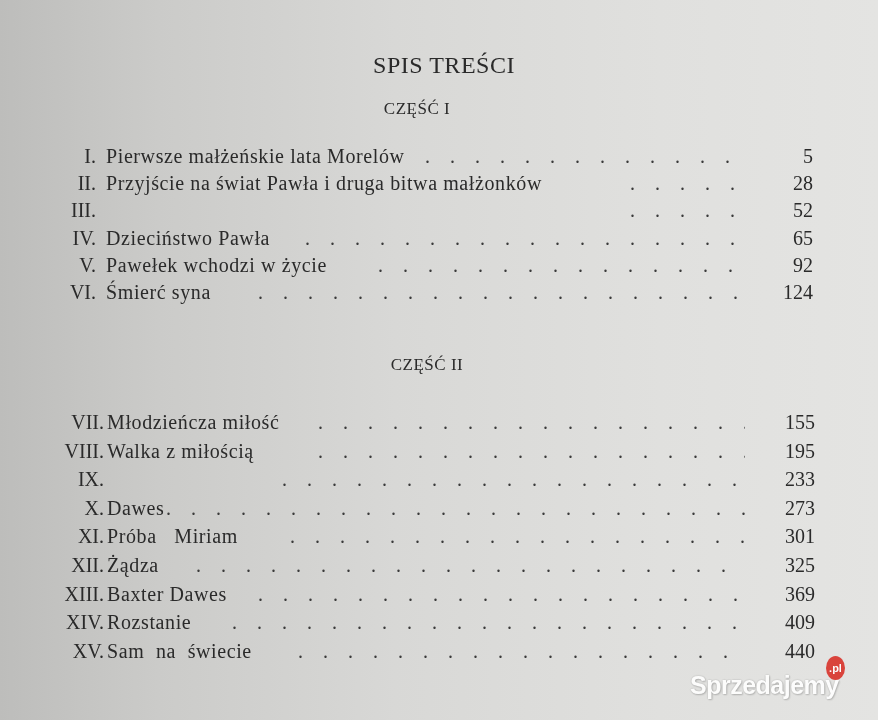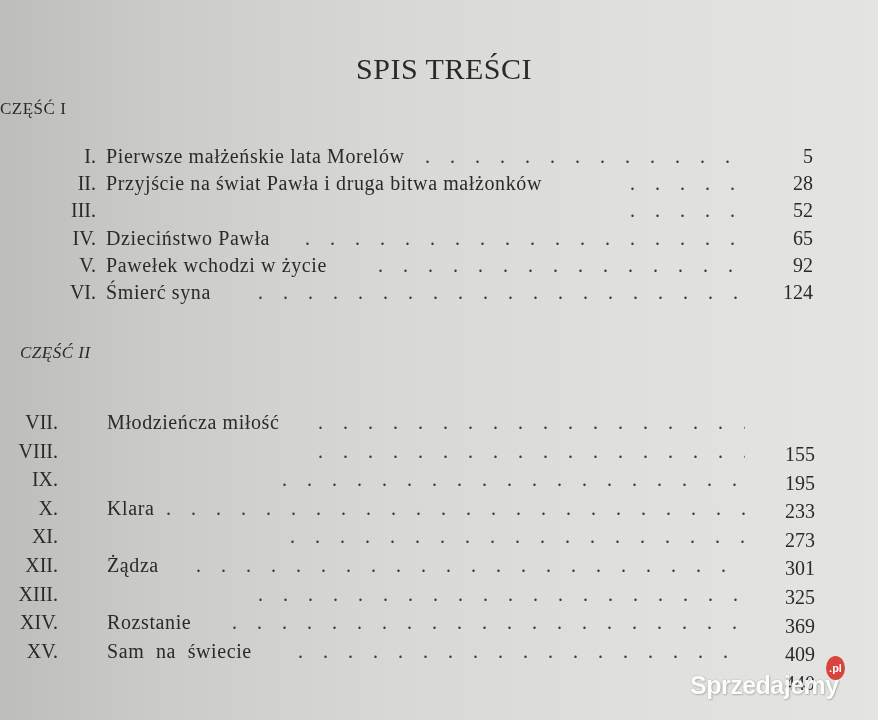--- a/index.html
+++ b/index.html
@@ -5,54 +5,54 @@
     html, body { margin: 0; padding: 0; }
     body {
       width: 878px; height: 720px; overflow: hidden; position: relative;
       background: linear-gradient(90deg, #bdbdbb 0%, #cbcbc9 18%, #d8d8d6 45%, #e0e0de 75%, #e4e4e2 100%);
       font-family: "Liberation Serif", "DejaVu Serif", serif;
       color: #2a2a2a;
     }
     .page { position: absolute; left: 0; top: 0; width: 878px; height: 720px; }
     .title {
       position: absolute; top: 52px; left: 0; width: 878px;
-      text-align: center; font-size: 30px; letter-spacing: 0.5px;
+      text-align: center; font-size: 24px; letter-spacing: 0.5px;
       padding-left: 10px; box-sizing: border-box;
     }
     .part-title {
-      position: absolute; left: 0; width: 834px; text-align: left;
+      position: absolute; left: 0; width: 834px; text-align: center;
       font-size: 17px; letter-spacing: 0.5px;
     }
     .part-1 { top: 99px; }
-    .part-2 { top: 343px; padding-left: 20px; box-sizing: border-box; font-style: italic; }
+    .part-2 { top: 355px; padding-left: 20px; box-sizing: border-box; }
     .toc { position: absolute; left: 0; width: 878px; }
     .toc-1 { top: 143px; }
     .toc-2 { top: 408px; }
     .row {
       position: relative; height: 27.2px; font-size: 20px; line-height: 27px;
       white-space: nowrap;
     }
     .toc-2 .row { height: 28.6px; line-height: 28px; }
     .numeral {
       position: absolute; right: 782px; text-align: right;
     }
-    .toc-2 .numeral { right: 820px; font-family: Liberation Serif, serif; }
+    .toc-2 .numeral { right: 774px; font-family: Liberation Serif, serif; }
     .chapter {
       position: absolute; left: 106px; letter-spacing: 0.6px;
     }
     .toc-2 .chapter { left: 107px; }
     .leader {
       position: absolute; left: 420px; width: 330px; overflow: hidden;
       color: #3a3a3a; letter-spacing: 0;
     }
     .leader span.dots { display: inline-block; word-spacing: 15px; }
     .pagenum {
       position: absolute; right: 65px; text-align: right;
     }
-    .toc-2 .pagenum { right: 63px; margin-top: 32px; }
+    .toc-2 .pagenum { right: 63px; }
     .watermark {
       position: absolute; left: 690px; top: 671px;
       font-family: "Liberation Sans", "DejaVu Sans", sans-serif;
       font-size: 25px; font-weight: bold; color: #ffffff;
       letter-spacing: -0.5px;
       text-shadow: 0 0 2px rgba(0,0,0,0.25), 1px 1px 2px rgba(0,0,0,0.2);
       opacity: 0.9;
     }
     .watermark .tld {
       position: absolute; left: 136px; top: -15px;
@@ -111,47 +111,50 @@
   <div class="toc toc-2">
     <div class="row">
       <span class="numeral">VII.</span>
       <span class="leader" style="left:318px;width:427px;"><span class="dots">. . . . . . . . . . . . . . . . . . . . . . . . . .</span></span>
       <span class="chapter">Młodzieńcza miłość</span>
       <span class="pagenum">155</span>
     </div>
     <div class="row">
       <span class="numeral">VIII.</span>
       <span class="leader" style="left:318px;width:427px;"><span class="dots">. . . . . . . . . . . . . . . . . . . . . . . . . .</span></span>
+      <span class="chapter">Walka z miłością</span>
       <span class="pagenum">195</span>
     </div>
     <div class="row">
       <span class="numeral">IX.</span>
       <span class="leader" style="left:282px;width:463px;"><span class="dots">. . . . . . . . . . . . . . . . . . . . . . . . . .</span></span>
       <span class="pagenum">233</span>
     </div>
     <div class="row">
       <span class="numeral">X.</span>
       <span class="leader" style="left:166px;width:579px;"><span class="dots">. . . . . . . . . . . . . . . . . . . . . . . . . .</span></span>
-      <span class="chapter">Klara</span>
+      <span class="chapter">Dawes</span>
       <span class="pagenum">273</span>
     </div>
     <div class="row">
       <span class="numeral">XI.</span>
       <span class="leader" style="left:290px;width:455px;"><span class="dots">. . . . . . . . . . . . . . . . . . . . . . . . . .</span></span>
+      <span class="chapter" style="word-spacing:12px;">Próba Miriam</span>
       <span class="pagenum">301</span>
     </div>
     <div class="row">
       <span class="numeral">XII.</span>
       <span class="leader" style="left:196px;width:549px;"><span class="dots">. . . . . . . . . . . . . . . . . . . . . . . . . .</span></span>
       <span class="chapter">Żądza</span>
       <span class="pagenum">325</span>
     </div>
     <div class="row">
       <span class="numeral">XIII.</span>
       <span class="leader" style="left:258px;width:487px;"><span class="dots">. . . . . . . . . . . . . . . . . . . . . . . . . .</span></span>
+      <span class="chapter">Baxter Dawes</span>
       <span class="pagenum">369</span>
     </div>
     <div class="row">
       <span class="numeral">XIV.</span>
       <span class="leader" style="left:232px;width:513px;"><span class="dots">. . . . . . . . . . . . . . . . . . . . . . . . . .</span></span>
       <span class="chapter">Rozstanie</span>
       <span class="pagenum">409</span>
     </div>
     <div class="row">
       <span class="numeral">XV.</span>

